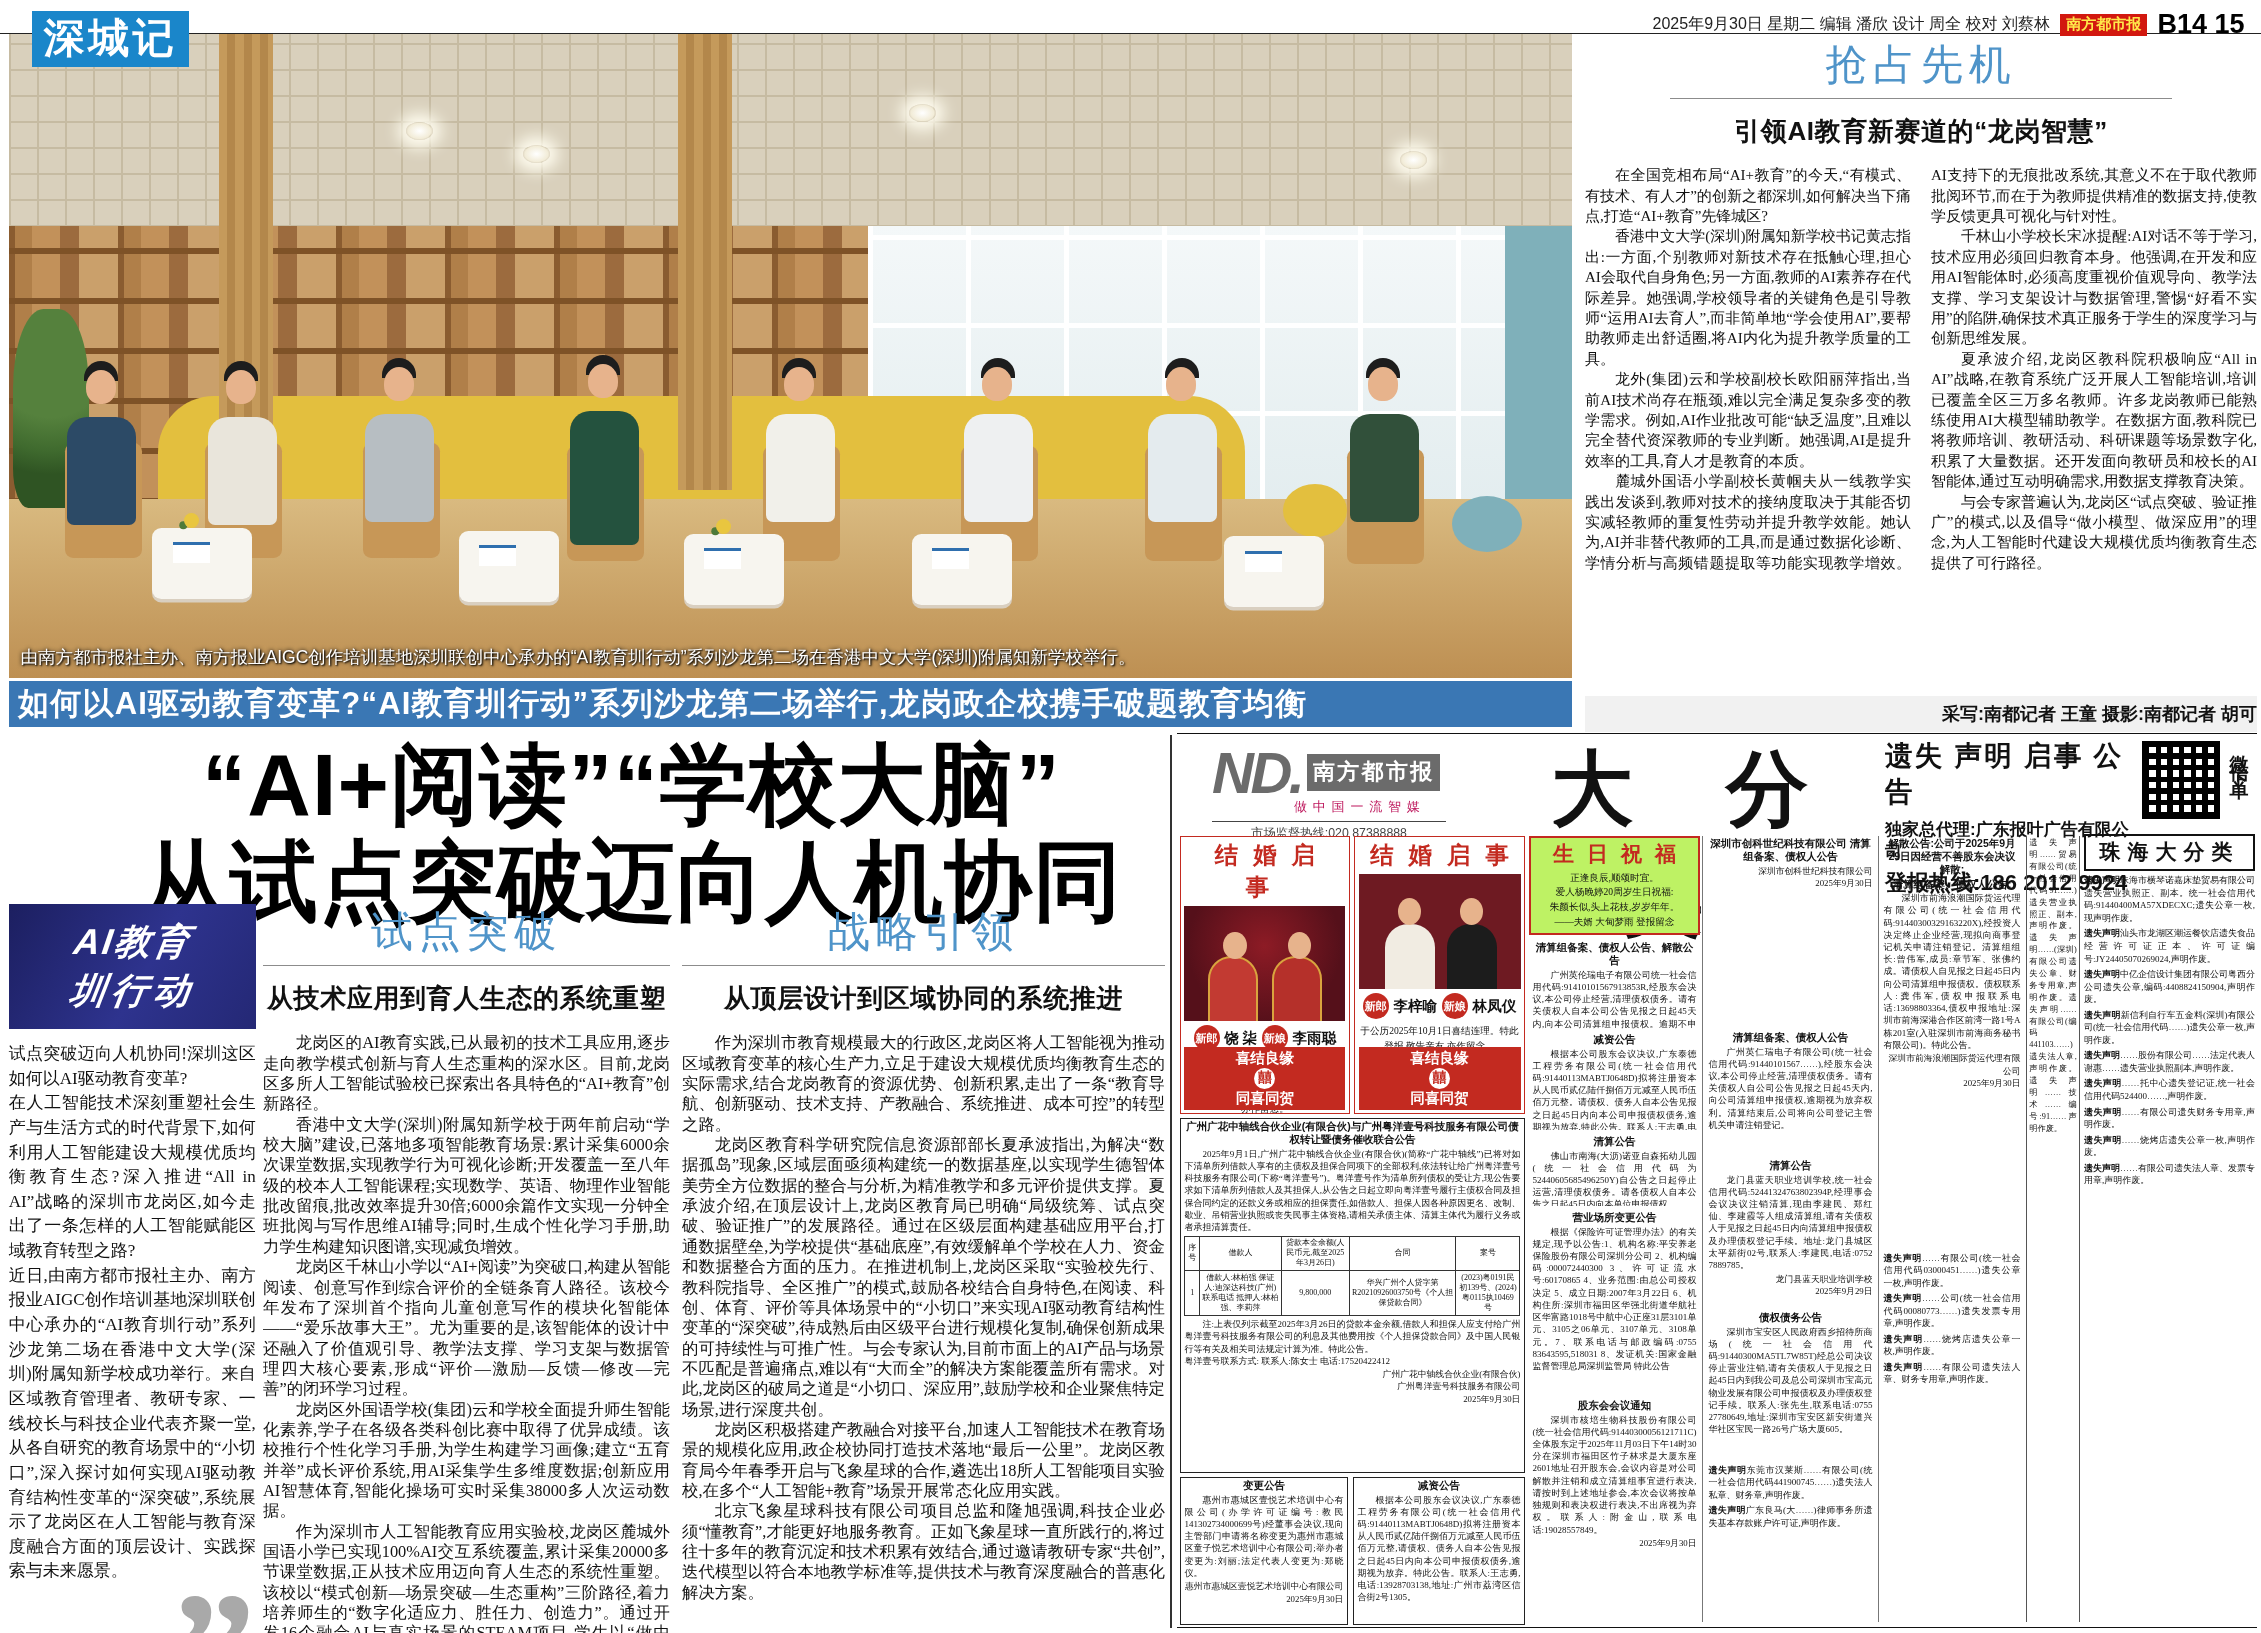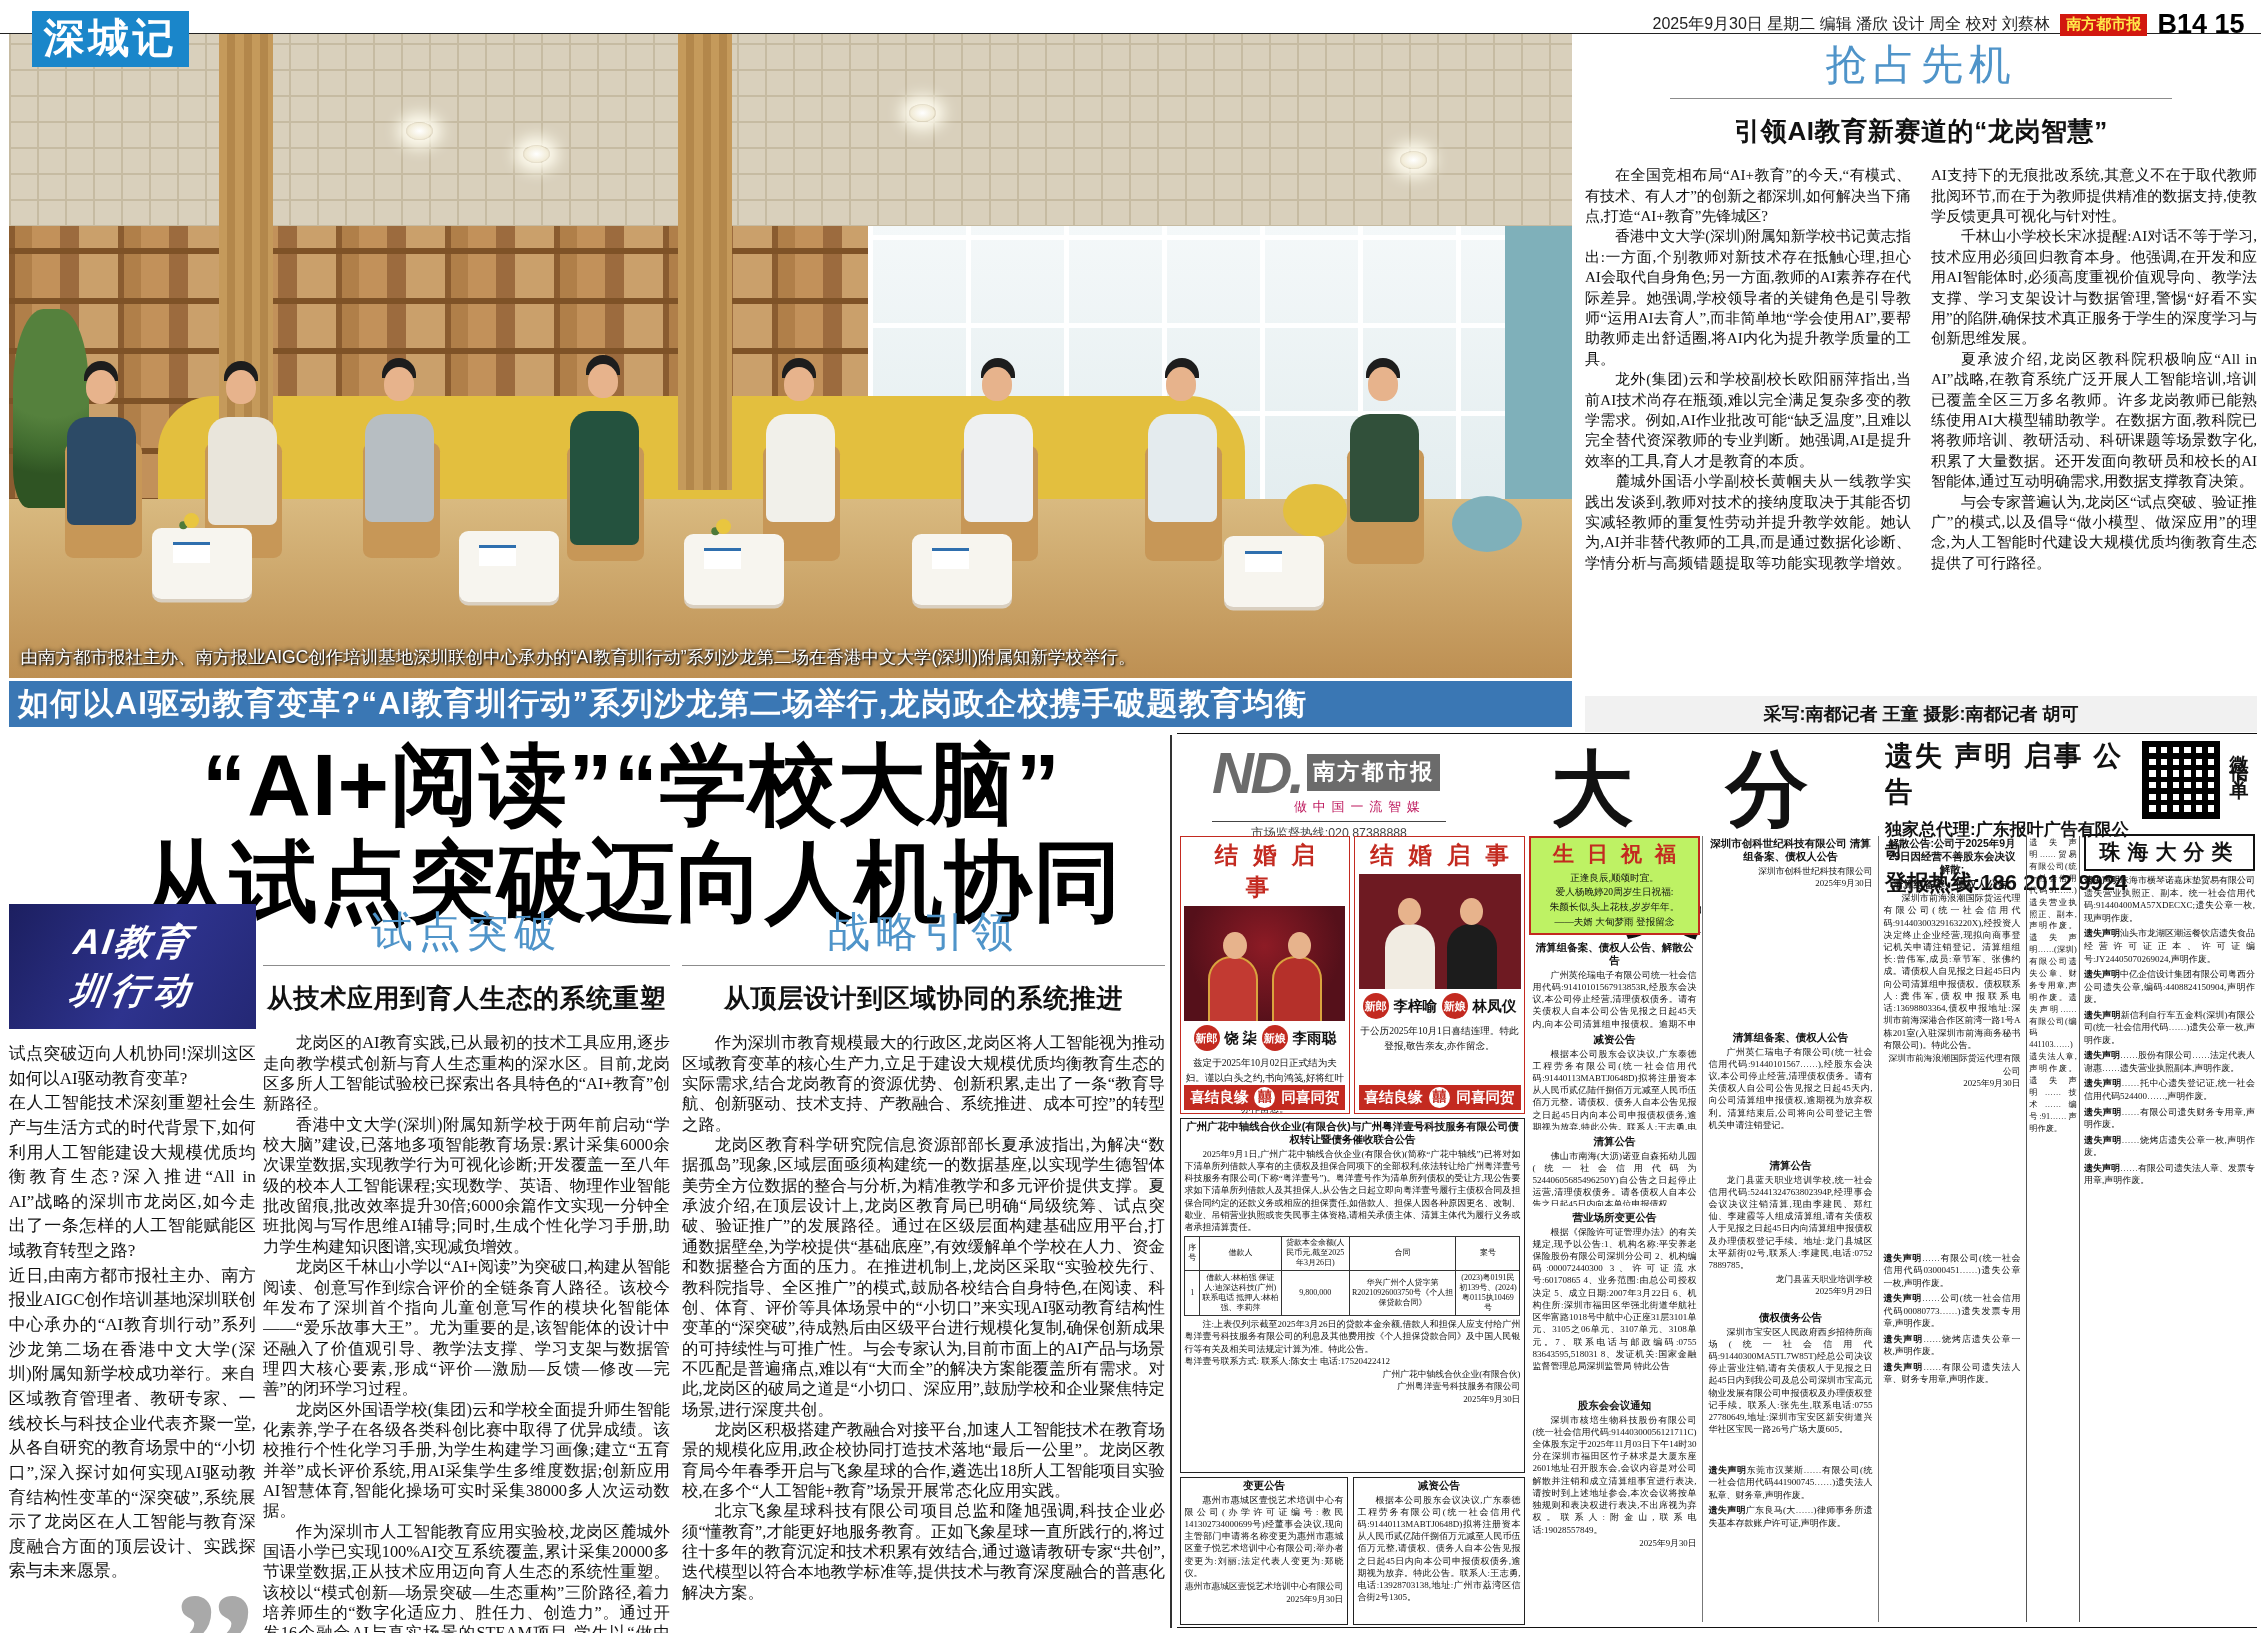--- a/index.html
+++ b/index.html
@@ -73,21 +73,21 @@
   .col-pilot .abody{font-size:16.4px;line-height:1.24;height:619px;}
   .col-strategy{position:absolute;left:682px;top:904px;width:483px;height:725px;}
   .col-strategy .abody{font-size:16.4px;line-height:1.24;height:619px;}
 
   
   .right-article{position:absolute;left:1585px;top:37px;width:672px;height:695px;}
   .right-article .krule{width:502px;margin:4.7px auto 0;}
   .ra-body{margin-top:16.4px;column-count:2;column-gap:20px;font-size:15px;line-height:1.36;text-align:justify;height:494px;overflow:hidden;}
   .ra-body p{margin:0;text-indent:2em;}
   .ra-byline{position:absolute;left:0;top:659px;width:672px;height:36px;background:#f1f1f1;
-    font-family:"Liberation Sans",sans-serif;font-weight:700;font-size:18px;text-align:center;line-height:36px;}
+    font-family:"Liberation Sans",sans-serif;font-weight:700;font-size:18px;text-align:right;line-height:36px;}
 
   
   .vsep-main{position:absolute;left:1170px;top:735px;width:1.8px;height:893px;background:#333;}
   .classifieds{position:absolute;left:1177px;top:733px;width:1080px;height:895px;border-top:1.8px solid #111;border-bottom:1.2px solid #111;box-sizing:border-box;}
   .classifieds *{box-sizing:border-box;}
   .cl-head{position:absolute;left:0;top:0;width:1080px;height:100px;}
   .nd-logo{position:absolute;left:35px;top:4.7px;width:263px;font-family:"Liberation Sans",sans-serif;}
   .nd-row{display:flex;align-items:center;gap:5.8px;}
   .nd-mark{font-size:58px;font-weight:900;font-style:italic;color:#6b6b6b;letter-spacing:-3.5px;}
   .nd-namebox{background:#6b6b6b;color:#fff;font-weight:900;font-size:22px;padding:3.5px 5.8px;letter-spacing:2.3px;}
@@ -108,21 +108,21 @@
   .wed-head{color:#c32a20;font-family:"Liberation Sans",sans-serif;font-weight:900;font-size:23.4px;text-align:center;letter-spacing:15px;text-indent:15px;padding:2.3px 0;}
   .wed-photo{position:relative;height:115px;margin:0 3.5px;overflow:hidden;}
   .wp1{background:radial-gradient(circle at 50% 35%,#8d1b25,#55101a 70%);}
   .wp2{background:#6e1a22;}
   .fig{position:absolute;bottom:-5.8px;width:50px;height:70px;border-radius:23.4px 23.4px 0 0;}
   .fig .fhead{position:absolute;left:13.4px;top:-26px;width:23.4px;height:27px;border-radius:50%;background:#e7b38c;}
   .wed-names{display:flex;justify-content:center;align-items:center;gap:4.7px;margin-top:4.7px;}
   .tagcircle{background:#c32a20;color:#fff;border-radius:50%;width:26px;height:26px;display:flex;align-items:center;justify-content:center;font-size:11px;font-weight:700;}
   .wname{font-size:14.6px;font-weight:700;}
   .wed-body{font-size:9.6px;line-height:1.6;text-align:center;padding:3.5px 4.7px 2.3px;}
-  .wed-foot{position:absolute;left:3.5px;right:3.5px;bottom:3.5px;background:#c32a20;color:#fff;display:flex;align-items:center;justify-content:space-between;padding:1.8px 5.8px;font-size:14.6px;font-weight:900;font-family:"Liberation Sans",sans-serif;}
+  .wed-foot{position:absolute;left:3.5px;right:3.5px;bottom:3.5px;background:#c32a20;color:#fff;display:flex;align-items:center;justify-content:space-between;padding:1.8px 5.8px;font-size:14.6px;font-weight:900;font-family:"Liberation Sans",sans-serif;flex-direction:column;}
   .xi{background:#fff;color:#c32a20;border-radius:50%;width:21px;height:21px;display:flex;align-items:center;justify-content:center;font-size:14px;}
 
   .bday{position:absolute;border:2.3px double #c32a20;padding:2.3px 4.7px;background:#bef264;}
   .bday-head{color:#c32a20;font-family:"Liberation Sans",sans-serif;font-weight:900;font-size:21px;text-align:center;letter-spacing:13px;text-indent:13px;}
   .bday-lines{font-size:9.6px;line-height:1.55;text-align:center;margin-top:2.3px;}
 
   .notice{position:absolute;font-size:9px;line-height:1.36;text-align:justify;overflow:hidden;padding:1.2px 3.5px;}
   .notice .ntitle{font-weight:700;text-align:center;font-size:10.5px;line-height:1.25;margin-bottom:1.2px;font-family:"Liberation Sans",sans-serif;}
   .notice .nbody{text-indent:2em;}
   .nborder{border:1.2px solid #222;}

